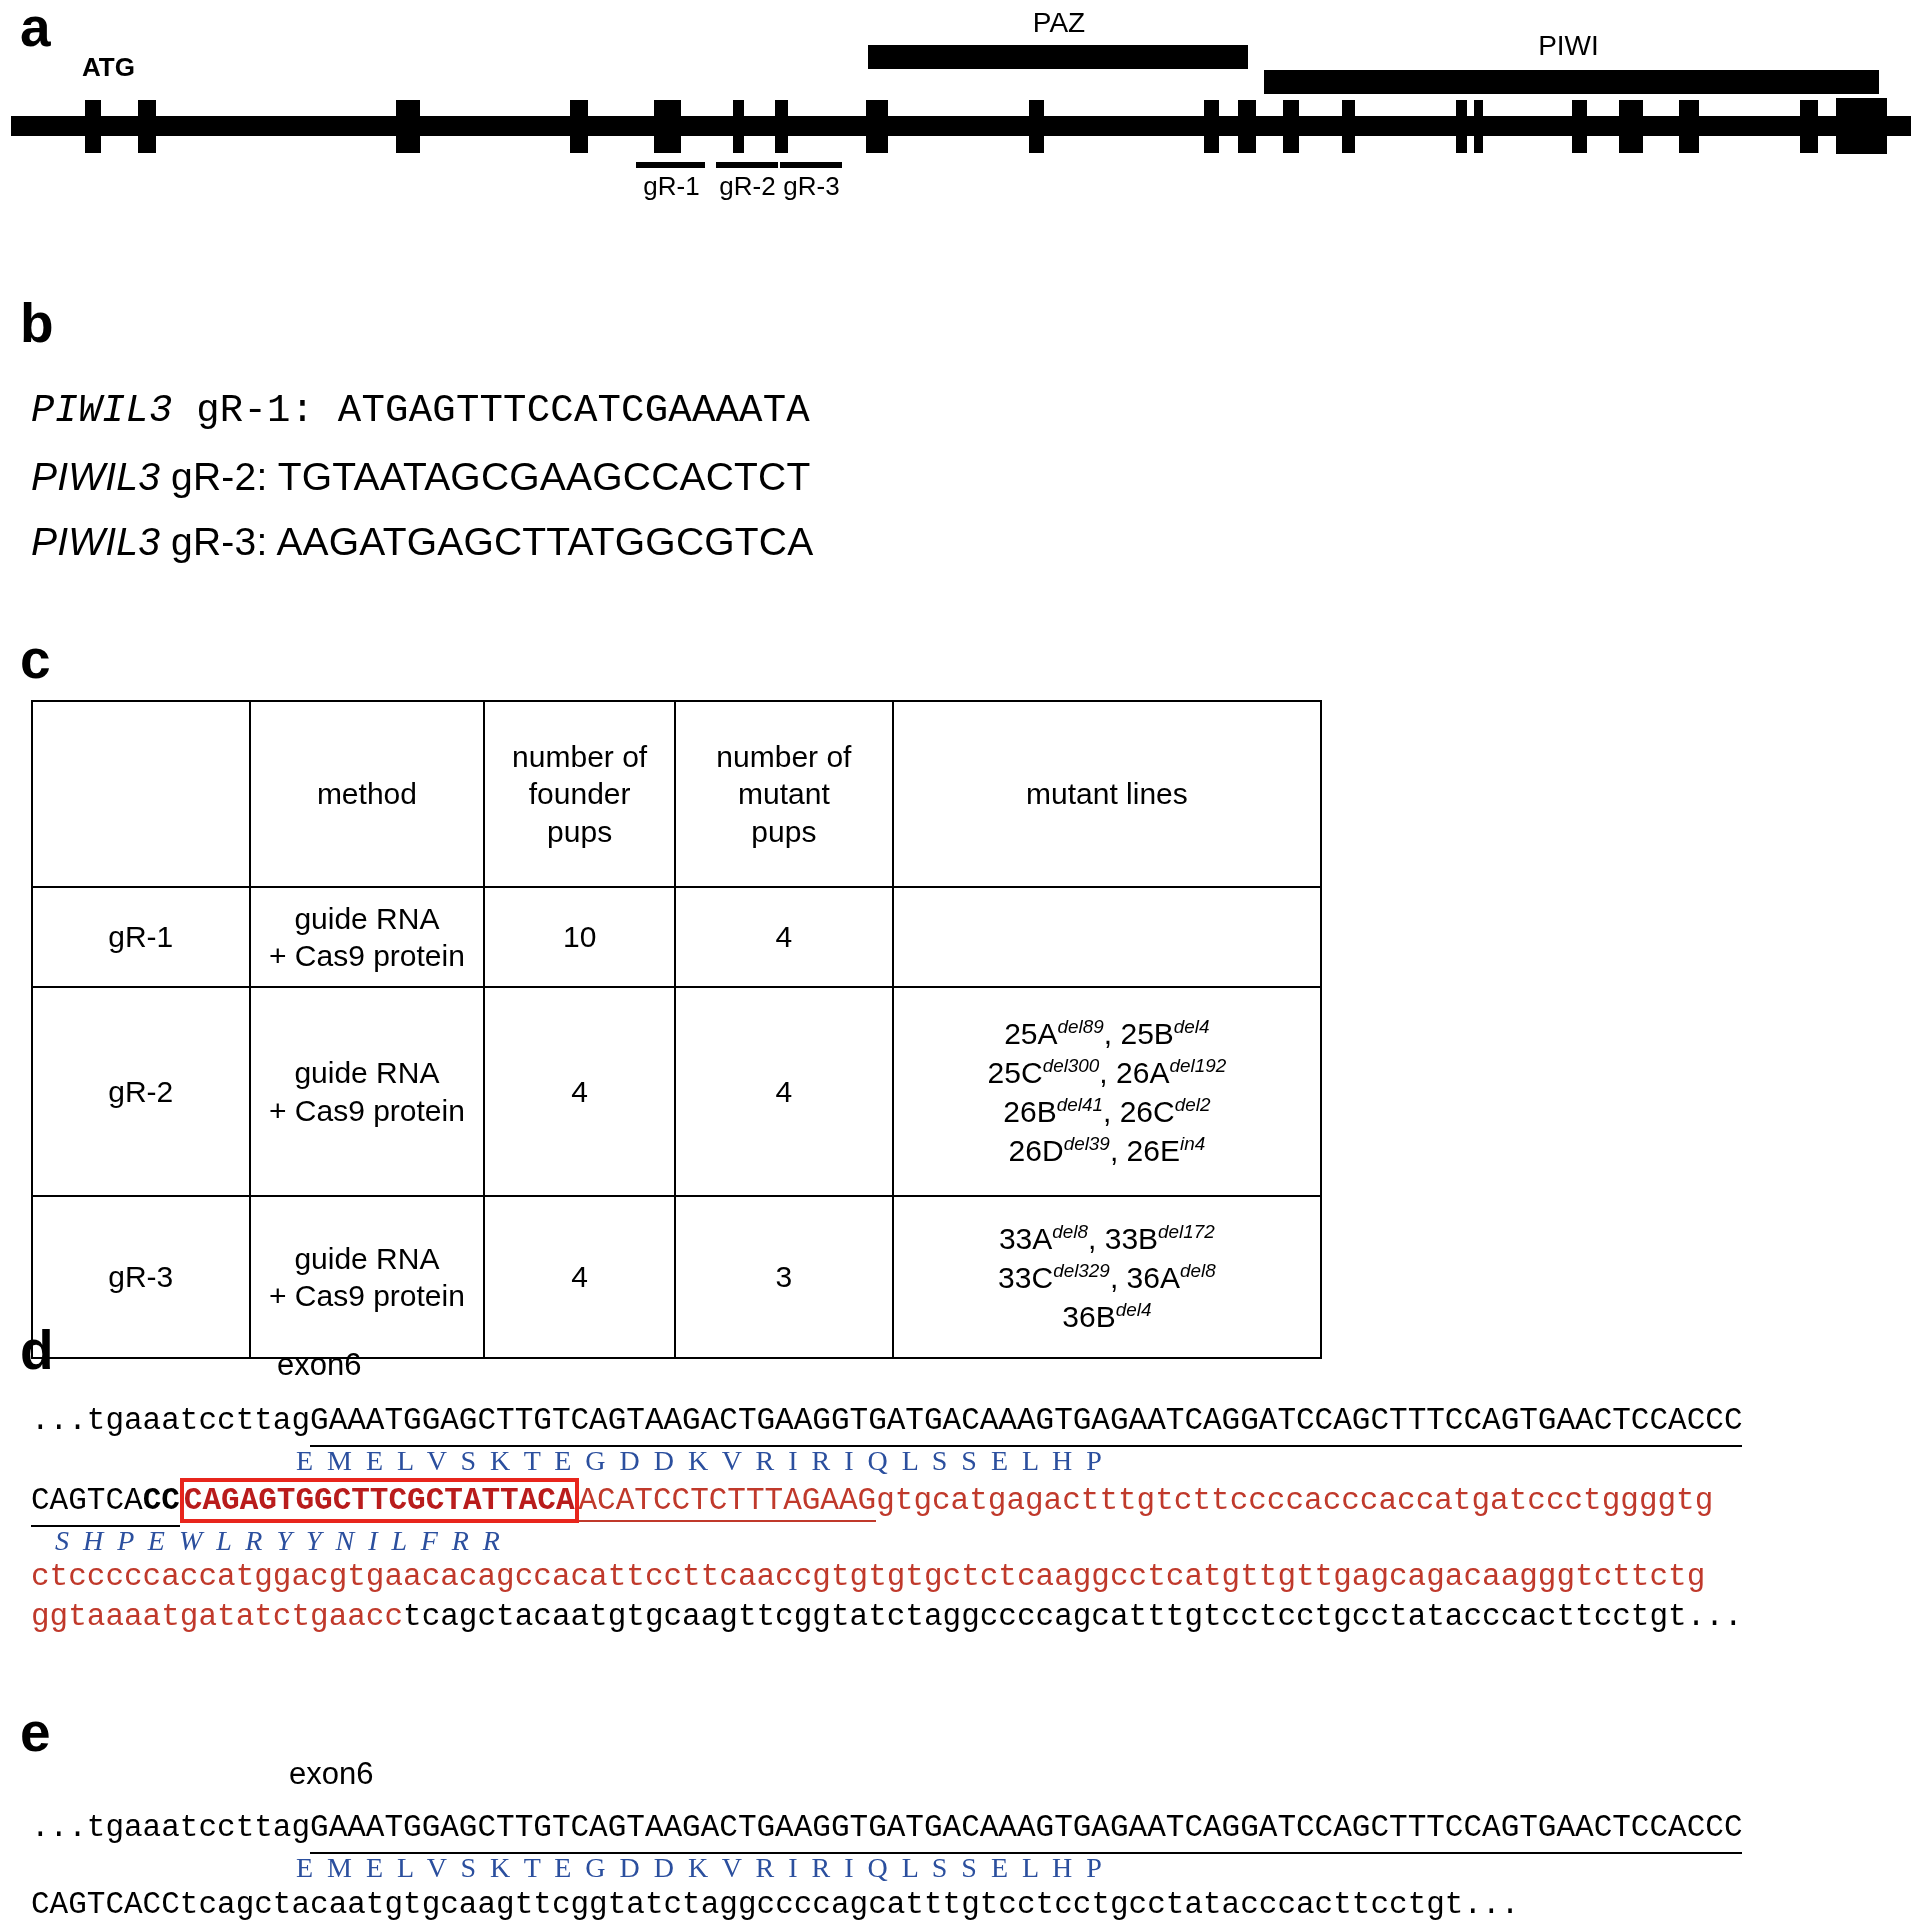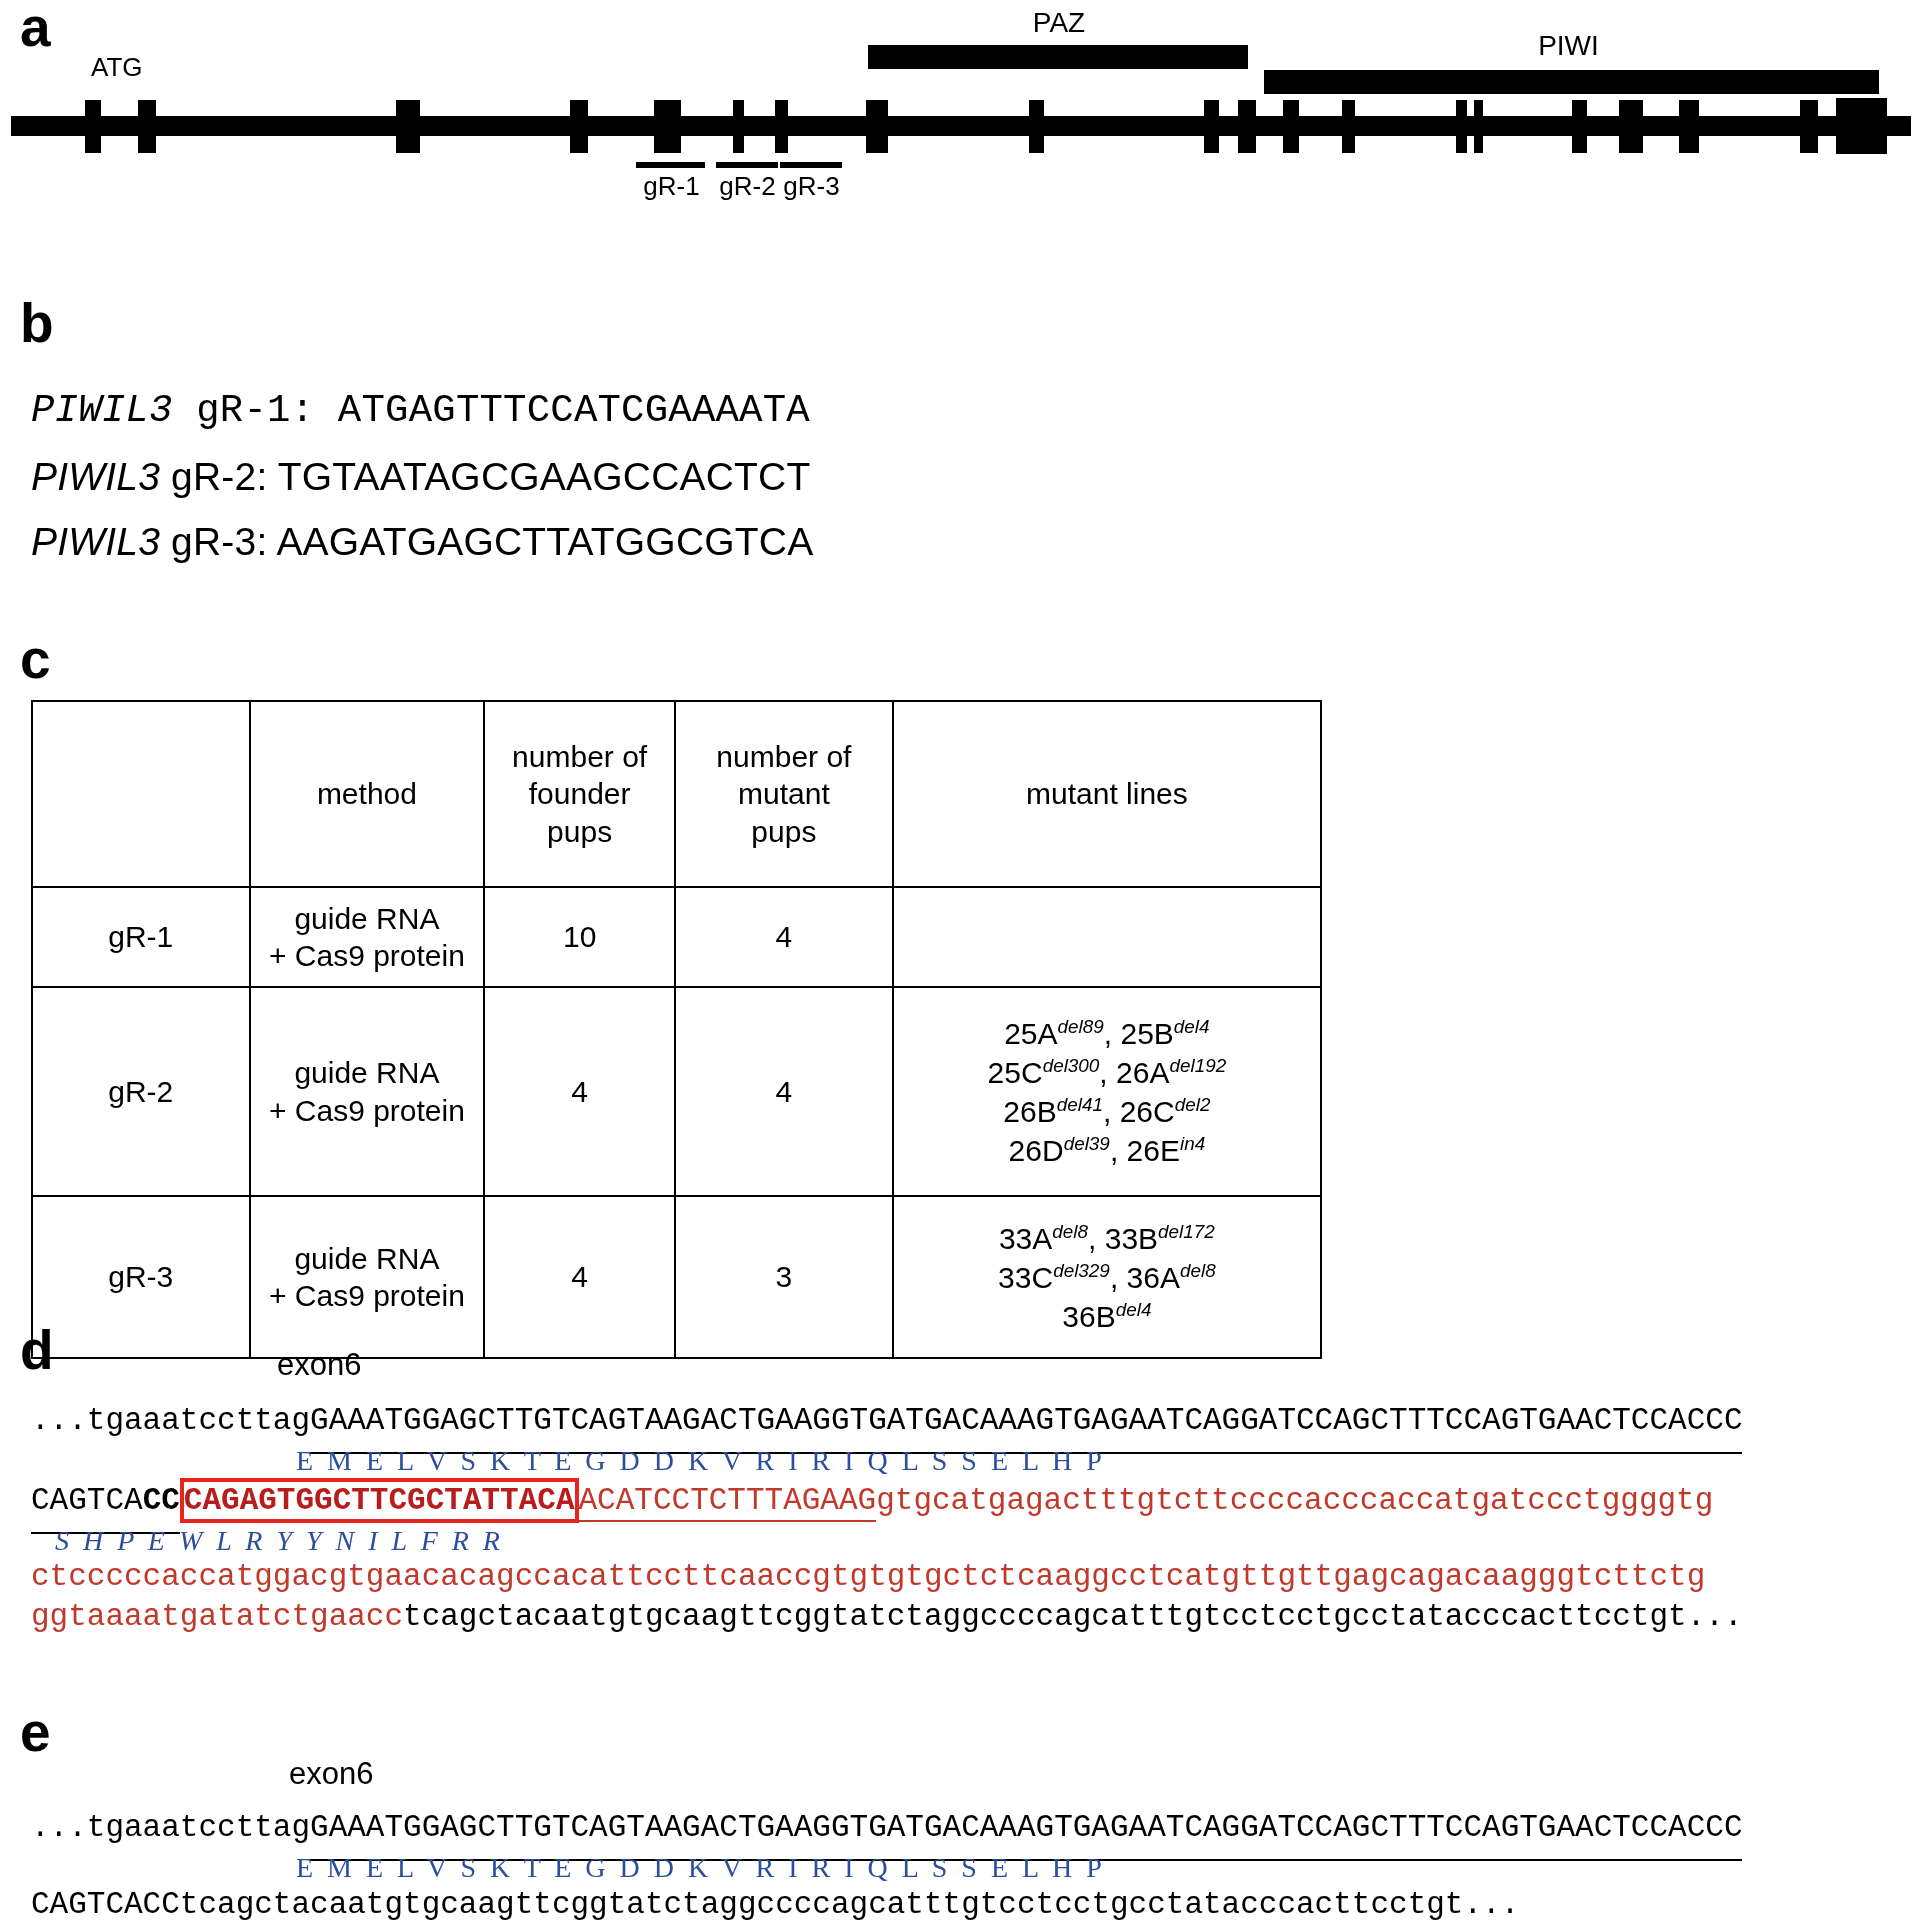--- a/index.html
+++ b/index.html
@@ -44,21 +44,21 @@
   .domain-label {
     position: absolute;
     font-size: 28px;
     font-family: "Liberation Sans", sans-serif;
     text-align: center;
     white-space: nowrap;
   }
   .atg-label {
     position: absolute;
     font-size: 26px;
-    left: 91px; top: 52px;
+    left: 82px; top: 52px; font-weight: bold;
   }
   .gr-underline { position: absolute; background: #000; height: 6.4px; top: 162px; }
   .gr-label {
     position: absolute;
     font-size: 26px;
     top: 171px;
     text-align: center;
     white-space: nowrap;
   }
 
@@ -126,21 +126,21 @@
     position: absolute;
     font-family: "Liberation Serif", serif;
     font-size: 28px;
     white-space: pre;
     line-height: 1;
     letter-spacing: 0px;
   }
   .blue { color: #2b4f9e; }
   .red  { color: #c0392b; }
   .black { color: #000; }
-  .ul-black { border-bottom: 2.7px solid #000; padding-bottom: 14px; }
+  .ul-black { border-bottom: 2.7px solid #000; padding-bottom: 7px; }
   .ul-red { border-bottom: 2.7px solid #c0392b; padding-bottom: 1.8px; }
   .redbox {
     border: 4.5px solid #e8251c;
     padding: 0.9px 0px 0.9px 0px;
     margin: 0;
     color: #b91c1c;
     font-weight: bold;
     position: relative;
   }
   .bold-black { font-weight: bold; color:#000; }

